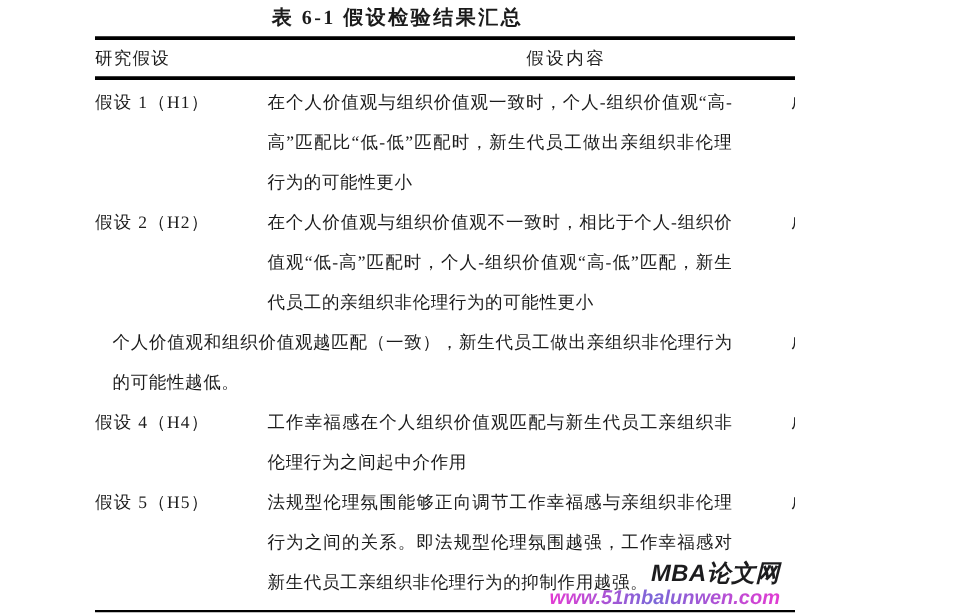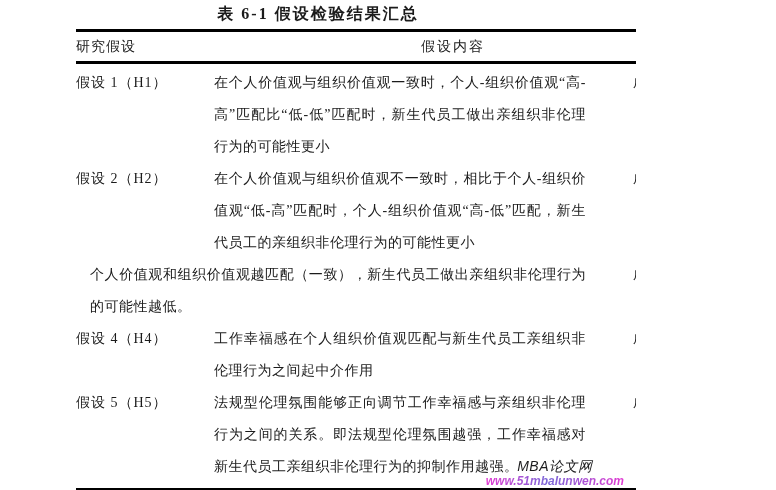--- a/index.html
+++ b/index.html
@@ -56,29 +56,28 @@
     right:12px;
     bottom:2px;
     text-align:right;
     font-family:"Liberation Sans","DejaVu Sans",sans-serif;
     font-style:italic;
     z-index:3;
     line-height:1.1;
   }
   .wm-name{
     display:block;
-    font-size:14px;
-    font-weight:normal;
+    font-size:19px;
+    font-weight:bold;
     color:#1c1c1e;
     letter-spacing:0.5px;
-    text-align:center;
   }
   .wm-url{
     display:block;
-    font-size:12px;
+    font-size:16px;
     font-weight:bold;
     color:#cf3ed0;
   }
   @supports ((-webkit-background-clip:text) or (background-clip:text)){
     .wm-url{
       background:linear-gradient(90deg,#e23bd2 0%,#7b68d8 45%,#e23bd2 100%);
       -webkit-background-clip:text;
       background-clip:text;
       -webkit-text-fill-color:transparent;
     }

